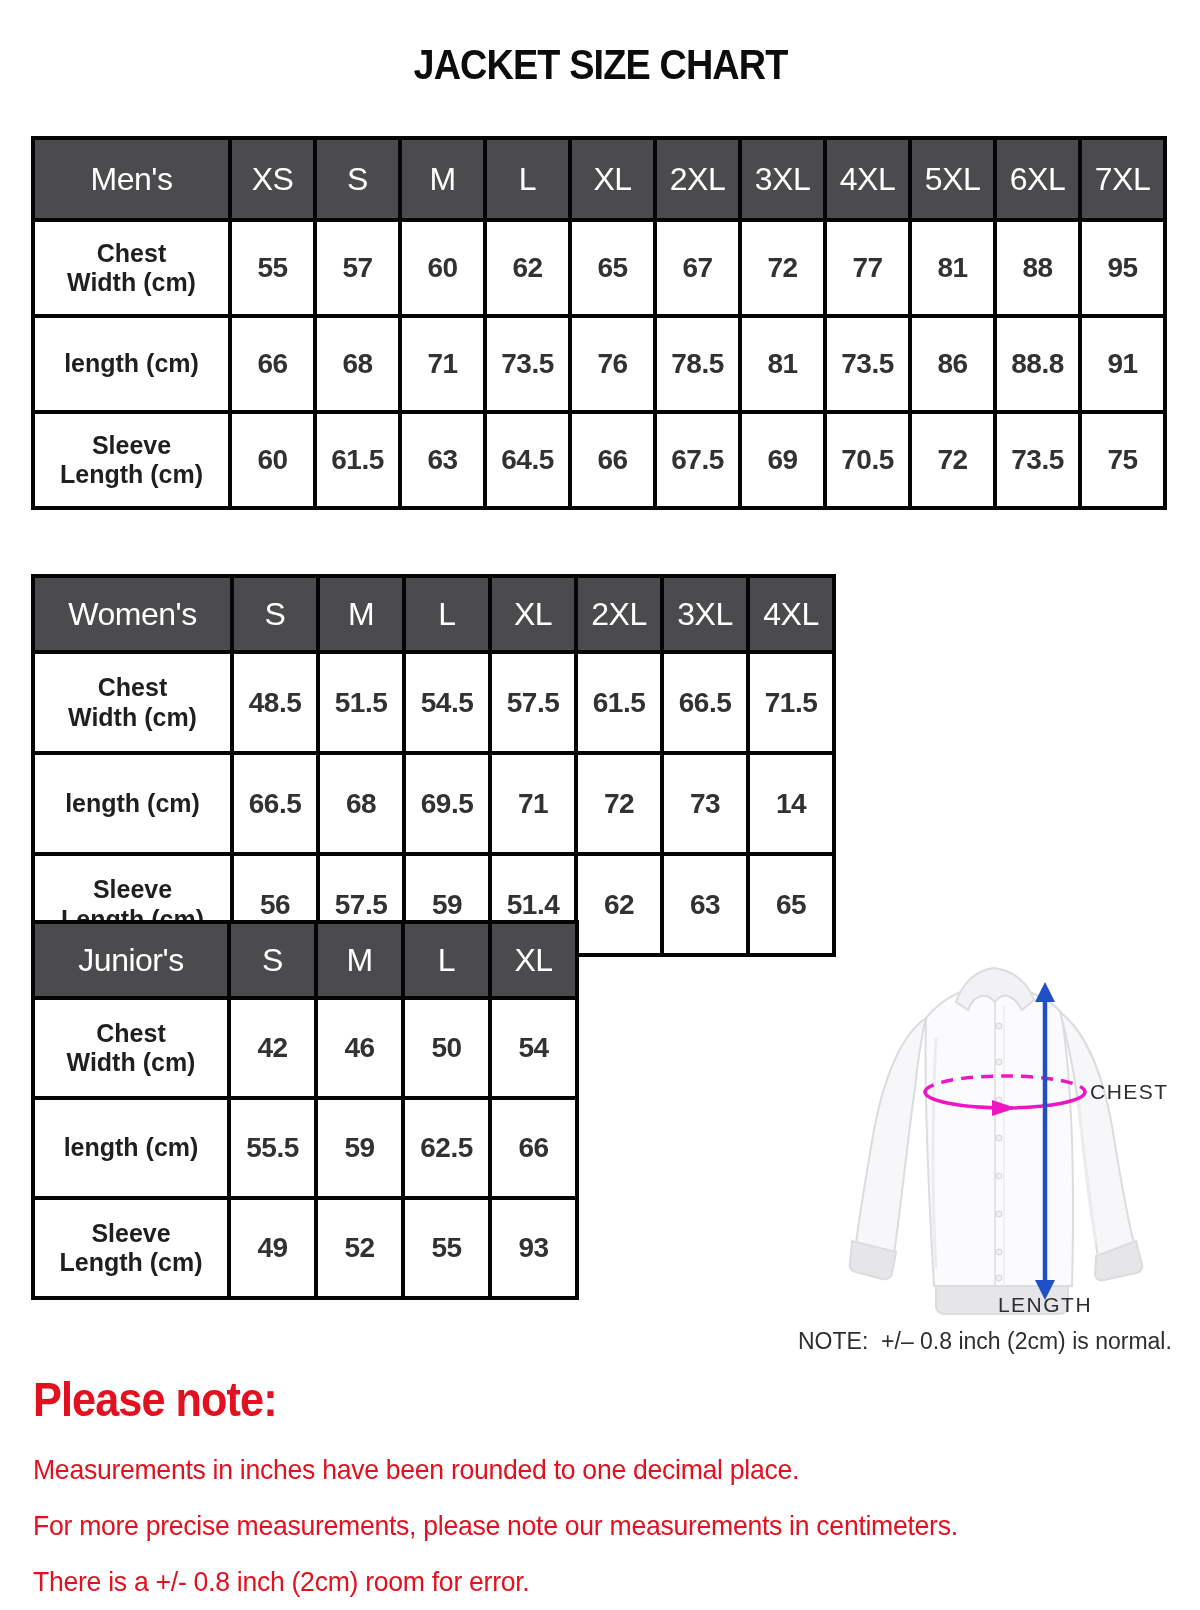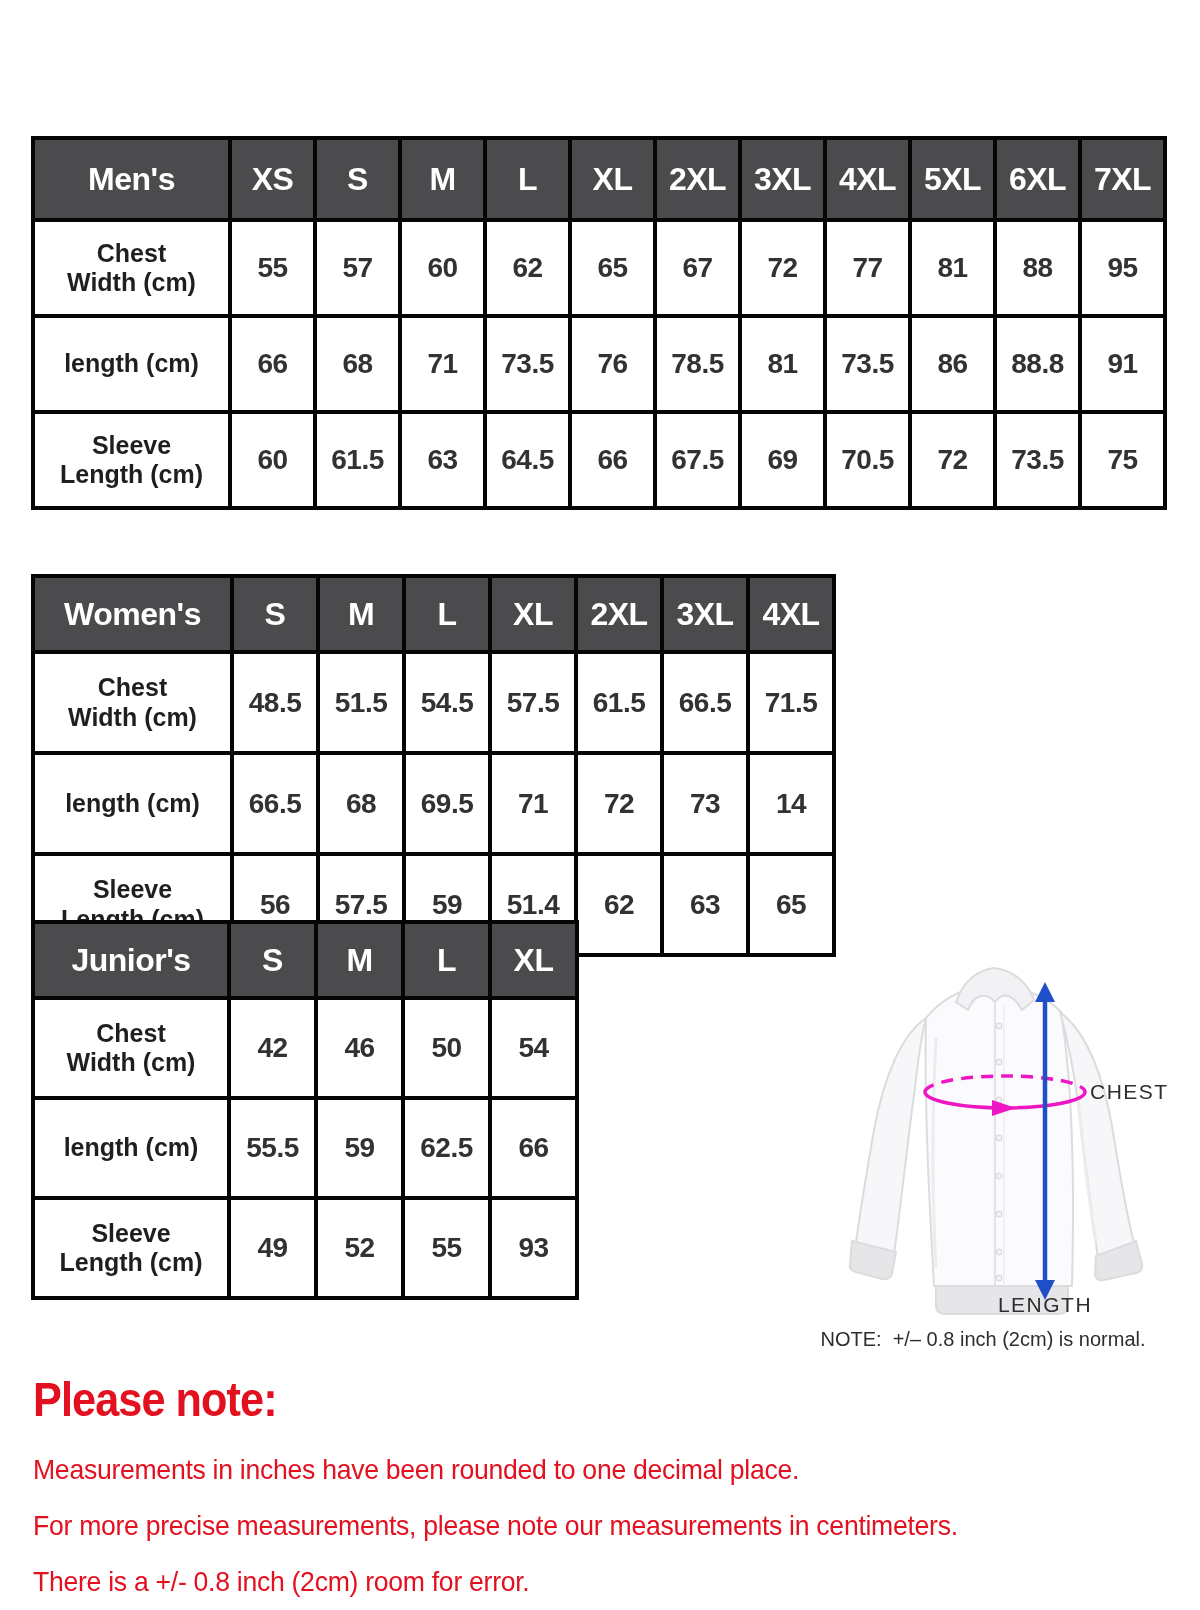--- a/index.html
+++ b/index.html
@@ -17,21 +17,21 @@
   body{font-family:"Liberation Sans","DejaVu Sans",sans-serif}
   .page{position:relative;width:1200px;height:1610px;background:#ffffff;overflow:hidden}
 
   .title-wrap{position:absolute;top:40px;left:0;width:1200px;text-align:center}
   .title-wrap h1{font-size:43px;font-weight:bold;color:#0c0c0c;letter-spacing:-1px;
     display:inline-block;transform:scaleX(.88)}
 
   .size-table{position:absolute}
   .size-table table{border-collapse:collapse;table-layout:fixed}
   .size-table th,.size-table td{border:4px solid var(--table-border);text-align:center;vertical-align:middle}
-  .size-table thead th{background:var(--table-header-bg);color:#ffffff;font-size:32px;font-weight:bold;letter-spacing:-.5px}
+  .size-table thead th{background:var(--table-header-bg);color:#ffffff;font-size:32px;font-weight:normal;letter-spacing:-.5px}
   .size-table tbody td{font-size:28px;font-weight:bold;color:var(--value-text);letter-spacing:-.5px}
   .size-table tbody th.rowlabel{white-space:pre-line;font-size:25px;line-height:1.18;font-weight:bold;color:var(--label-text);background:#fff}
 
   .t-mens{left:31px;top:136px}
   .t-mens .c-label{width:197px}
   .t-mens .c-size{width:85px}
   .t-mens thead tr{height:82px}
   .t-mens tbody tr{height:96px}
 
   .t-womens{left:31px;top:574px}
@@ -41,34 +41,37 @@
   .t-womens tbody tr{height:101px}
 
   .t-juniors{left:31px;top:920px}
   .t-juniors .c-label{width:196px}
   .t-juniors .c-size{width:87px}
   .t-juniors thead tr{height:76px}
   .t-juniors tbody tr{height:100px}
 
   .figure{position:absolute;left:798px;top:938px;width:370px;height:380px}
   .figure svg{display:block}
-  .fig-note{position:absolute;left:798px;top:1328px;width:370px;text-align:center;
-    font-size:20px;color:var(--note-text);white-space:pre}
+  .fig-note{position:absolute;left:798px;top:1328px;width:370px;text-align:left;
+    font-size:23px;color:var(--note-text);white-space:pre}
 
   .footer{position:absolute;left:33px;top:1372px;width:1140px;color:var(--red-text)}
   .footer h2{font-size:48px;font-weight:bold;letter-spacing:-1px;margin:0 0 27px;
     transform:scaleX(.9);transform-origin:0 50%}
   .footer p{font-size:28px;font-weight:normal;letter-spacing:-.3px;margin:0 0 24px;
     transform:scaleX(.95);transform-origin:0 50%}
 </style>
 </head>
 <body>
 
 <div class="page">
 
+  <div class="title-wrap">
+    <h1>JACKET SIZE CHART</h1>
+  </div>
 
   <div class="size-table t-mens">
       <table>
         <colgroup>
           <col class="c-label">
           <col class="c-size">
           <col class="c-size">
           <col class="c-size">
           <col class="c-size">
           <col class="c-size">

